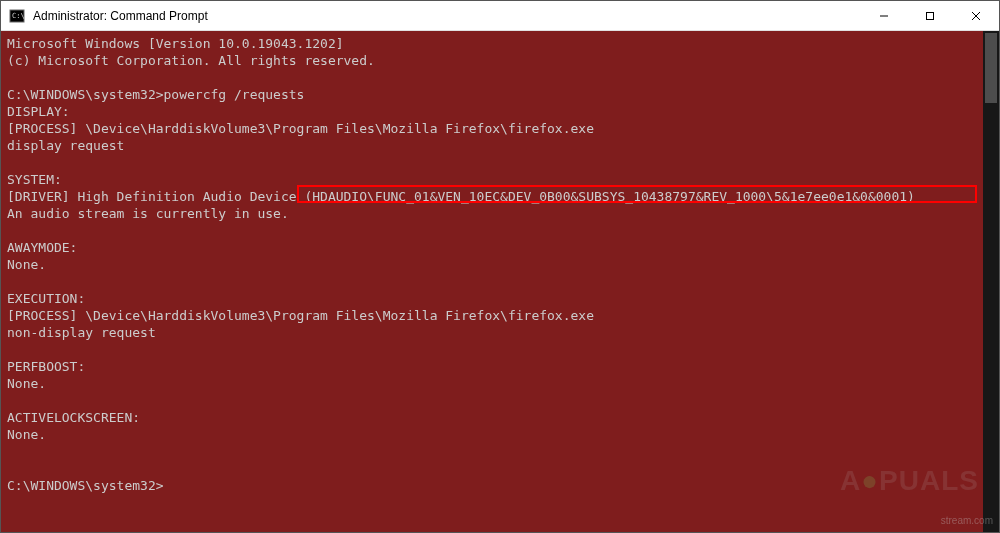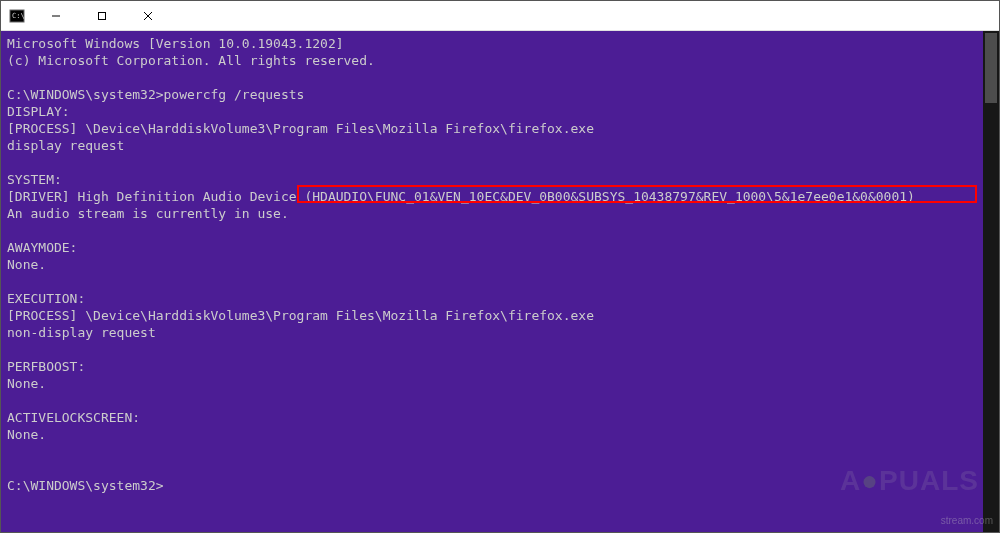--- a/index.html
+++ b/index.html
@@ -59,21 +59,21 @@
       height: 100%;
       display: flex;
       align-items: center;
       justify-content: center;
       background: #fff;
       font-family: "Segoe UI", sans-serif;
       color: #000;
     }
     .terminal-area {
       flex: 1;
-      background: #4c1d95;
+      background: #7f1d1d;
       position: relative;
       overflow: hidden;
     }
     .terminal-content {
       padding: 4px 6px;
       font-size: 13px;
       line-height: 17px;
       color: #ccc;
       white-space: pre;
       font-family: Consolas, "Lucida Console", monospace;
@@ -127,20 +127,21 @@
 <body>
 
 <div class="window">
   <div class="titlebar">
     <span class="titlebar-icon">
       <svg viewBox="0 0 16 16">
         <rect x="1" y="2" width="14" height="12" fill="#000" stroke="#666" stroke-width="1"></rect>
         <text x="3" y="10" font-size="7" fill="#ccc" font-family="monospace">C:\</text>
       </svg>
     </span>
+    <span class="titlebar-title">Administrator: Command Prompt</span>
     <div class="window-controls">
       <div class="win-btn">
         <svg width="10" height="10" viewBox="0 0 10 10">
             <line x1="1" y1="5" x2="9" y2="5" stroke="#000" stroke-width="1"></line>
           </svg>
       </div>
       <div class="win-btn">
         <svg width="10" height="10" viewBox="0 0 10 10">
             <rect x="1.5" y="1.5" width="7" height="7" fill="none" stroke="#000" stroke-width="1"></rect>
           </svg>

